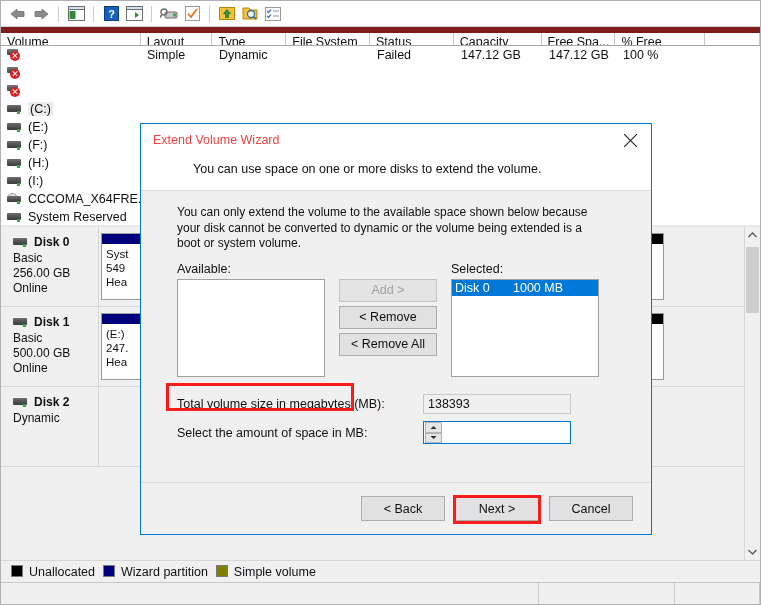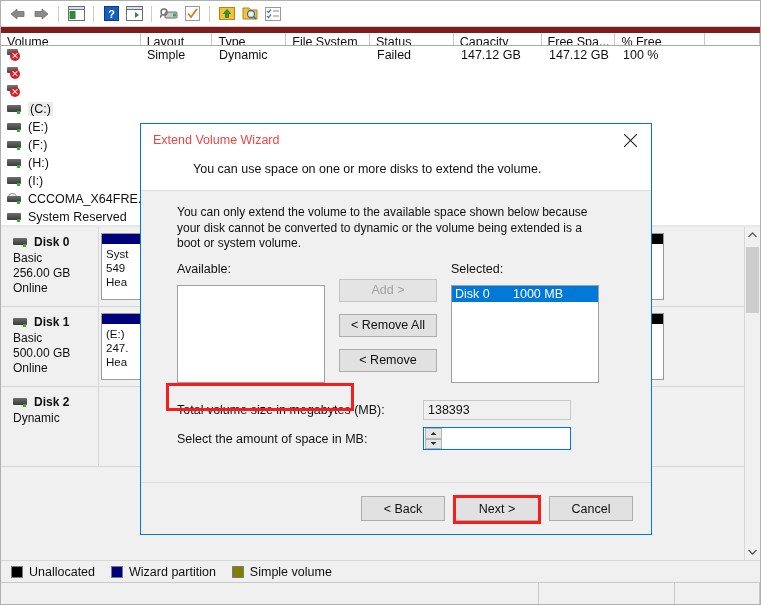--- a/index.html
+++ b/index.html
@@ -240,21 +240,21 @@
   }
 
   
   #legend {
     height: 22px; flex: 0 0 auto;
     background: #f0f0f0;
     border-top: 1px solid #d7d7d7;
     display: flex; align-items: center; padding-left: 10px;
     font-size: 12.5px; color: #101010;
   }
-  .lg-item { display: flex; align-items: center; margin-right: 16px; }
+  .lg-item { display: flex; align-items: flex-start; margin-right: 8px; }
   .lg-swatch { width: 12px; height: 12px; margin-right: 6px; border: 1px solid #7a7a7a; }
 
   
   #status-bar {
     height: 22px; flex: 0 0 auto;
     background: #f0f0f0;
     border-top: 1px solid #c8c8c8;
     display: flex;
   }
   .sb-panel { border-right: 1px solid #c8c8c8; height: 100%; }
@@ -299,36 +299,36 @@
     background: #f0f0f0;
     padding: 14px 24px 0 36px;
     position: relative;
   }
   #wiz-intro {
     font-size: 12px; color: #101010; line-height: 15.5px;
     margin: 0 0 10px 0; max-width: 420px;
   }
   .lists-row { display: flex; }
   .list-col { display: flex; flex-direction: column; }
-  .list-label { font-size: 12.5px; color: #101010; margin-bottom: 9px; }
+  .list-label { font-size: 12.5px; color: #101010; margin-bottom: 3px; }
   .listbox {
     width: 148px; height: 98px;
     background: #ffffff;
     border: 1px solid #a0a0a0;
     overflow: hidden;
   }
   .listbox .li {
     font-size: 12.5px; padding: 1px 3px;
     display: flex; white-space: nowrap;
   }
   .listbox .li.selected { background: #0078d7; color: #ffffff; }
   .li .li-disk { width: 58px; }
   .mid-btns {
     display: flex; flex-direction: column;
-    margin: 17px 14px 0 14px; gap: 12px;
+    margin: 17px 14px 0 14px; gap: 4px;
   }
   .btn {
     height: 23px; width: 98px;
     background: #e1e1e1;
     border: 1px solid #adadad;
     font-size: 12.5px; color: #101010;
     display: flex; align-items: center; justify-content: center;
     font-family: "Liberation Sans", sans-serif;
   }
   .btn.disabled { color: #a0a0a0; background: #e4e4e4; border-color: #c4c4c4; }
@@ -769,22 +769,22 @@
       <p id="wiz-intro">You can only extend the volume to the available space shown below because your disk cannot be converted to dynamic or the volume being extended is a boot or system volume.</p>
 
       <div class="lists-row">
         <div class="list-col">
           <div class="list-label">Available:</div>
           <div class="listbox" id="available-list"></div>
         </div>
 
         <div class="mid-btns">
           <div class="btn disabled">Add &gt;</div>
+          <div class="btn">&lt; Remove</div>
           <div class="btn">&lt; Remove All</div>
-          <div class="btn">&lt; Remove</div>
         </div>
 
         <div class="list-col">
           <div class="list-label">Selected:</div>
           <div class="listbox" id="selected-list">
               <div class="li selected">
                 <span class="li-disk">Disk 0</span>
                 <span>1000 MB</span>
               </div>
             </div>

